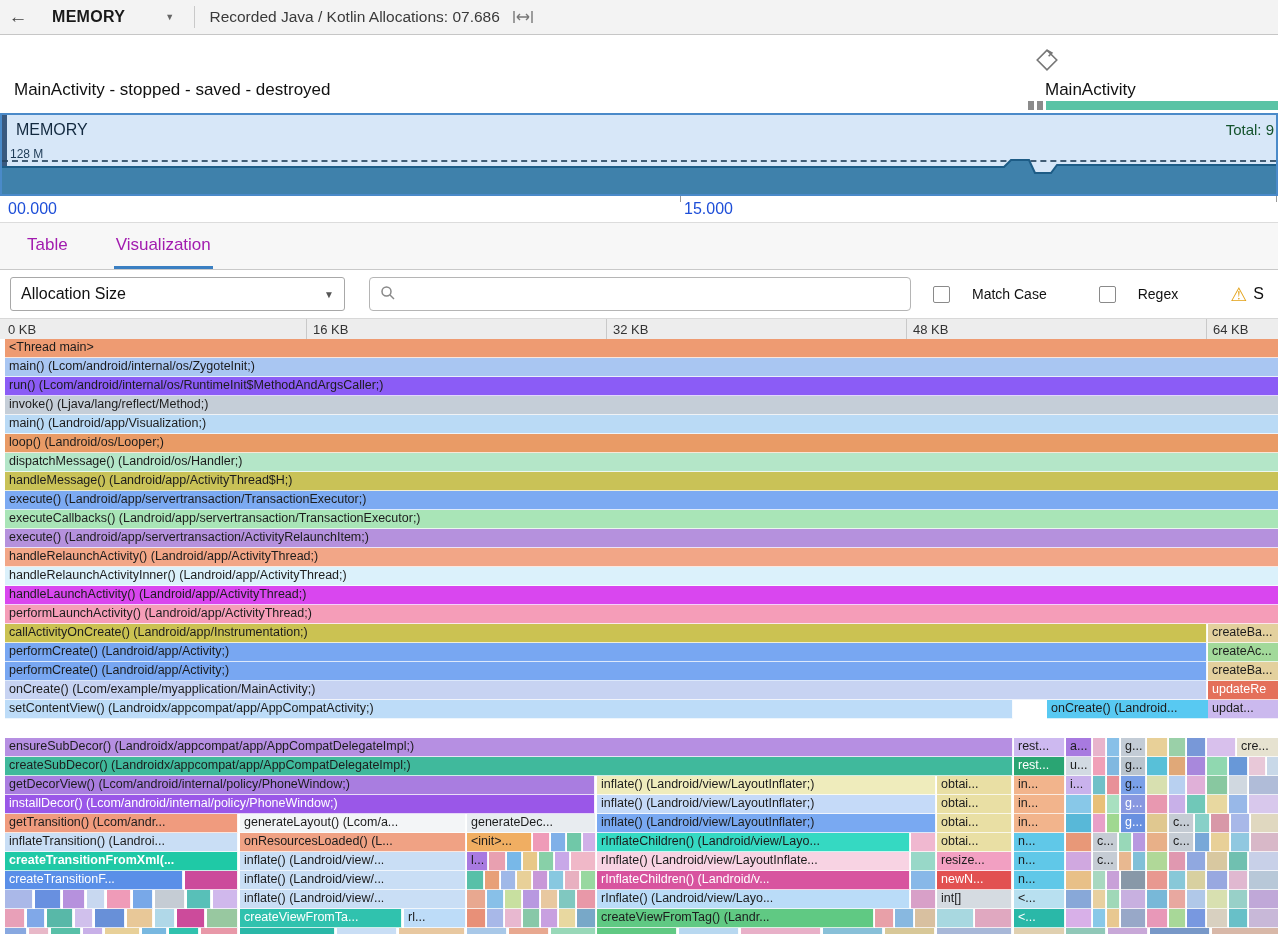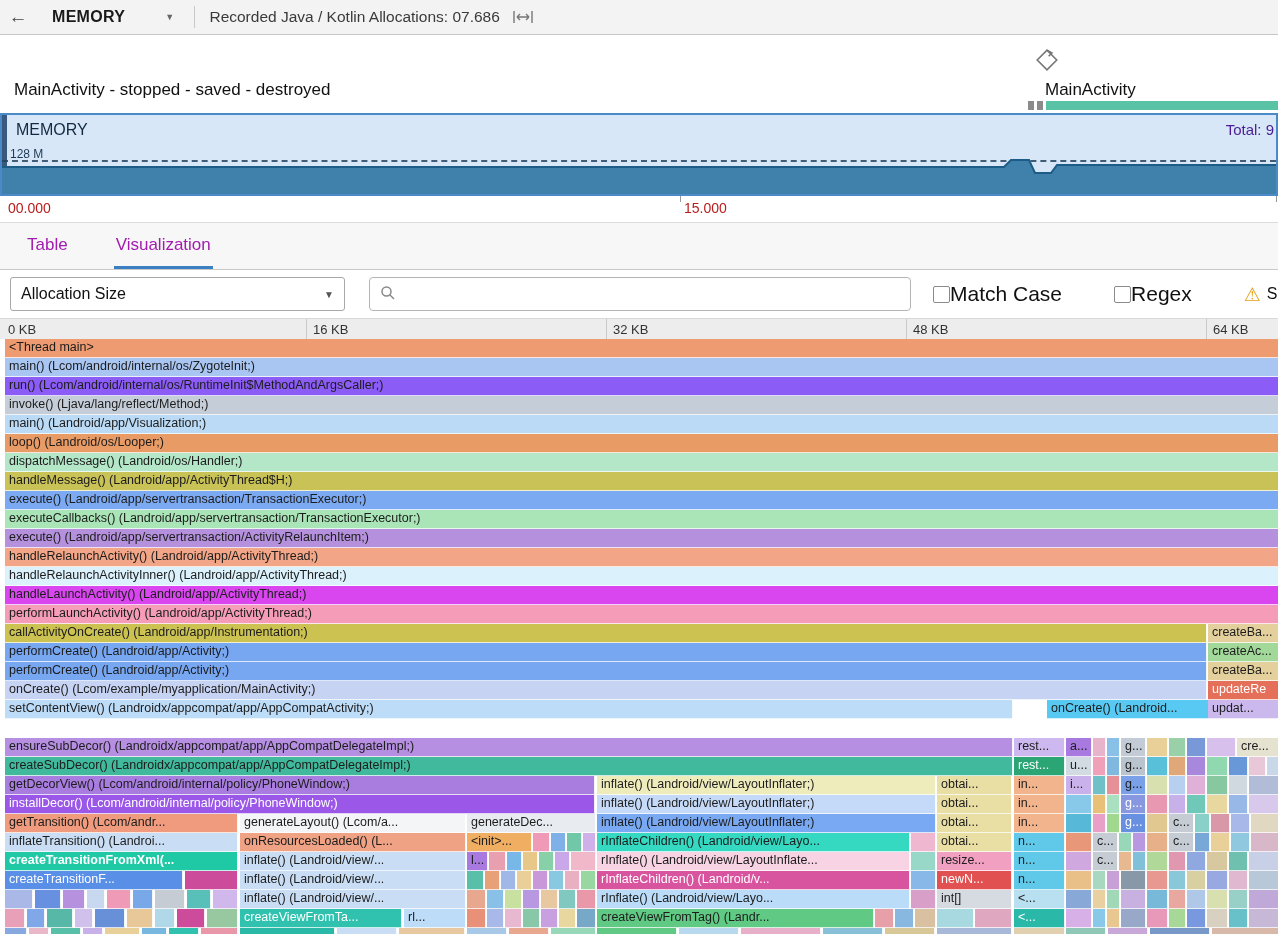--- a/index.html
+++ b/index.html
@@ -19,42 +19,42 @@
   .act-left{position:absolute;left:14px;top:45px;font-size:17px;color:#111;}
   .restart{position:absolute;left:1034px;top:12px;}
   .act-right{position:absolute;left:1045px;top:45px;font-size:17px;color:#111;}
   #lifecycle-bars{position:absolute;left:0;top:0;width:100%;height:100%;}
   .lbar{position:absolute;top:66px;height:9px;}
 
   
   .mem{position:relative;height:83px;box-sizing:border-box;border:2px solid #4a8ac9;background:#d7e7f8;overflow:hidden;}
   .mem-leftbar{position:absolute;left:0;top:0;width:5px;height:100%;background:#39597f;cursor:ew-resize;}
   .mem-title{position:absolute;left:14px;top:6px;font-size:16px;color:#12293f;}
-  .mem-total{position:absolute;right:2px;top:6px;font-size:15px;color:#4c1d95;white-space:nowrap;}
+  .mem-total{position:absolute;right:2px;top:6px;font-size:15px;color:#14532d;white-space:nowrap;}
   .mem-y{position:absolute;left:8px;top:32px;font-size:12px;color:#1d3a55;}
   .mem-dash{position:absolute;left:0;right:0;top:45px;border-top:2px dashed #27455f;opacity:.85;}
   .mem-svg{position:absolute;left:0;bottom:0;width:100%;height:79px;}
 
   
   .taxis{position:relative;height:26px;background:#fff;}
-  .tick-label{position:absolute;top:4px;font-size:14px;color:#b91c1c;}
+  .tick-label{position:absolute;top:4px;font-size:16px;color:#1d4ed8;}
   .tick-line{position:absolute;top:0;width:1px;height:6px;background:#999;}
 
   
   .tabs{height:48px;background:#f7f7f7;border-top:1px solid #dcdcdc;border-bottom:1px solid #c9c9c9;display:flex;align-items:stretch;padding-left:25px;box-sizing:border-box;}
   .tab{display:flex;align-items:center;font-size:17px;color:#a21caf;margin-right:44px;border-bottom:3px solid transparent;box-sizing:border-box;cursor:pointer;padding:0 2px;}
   .tab.active{border-bottom-color:#3a7fc2;}
 
   
   .filter{height:48px;display:flex;align-items:center;background:#fff;}
   .dropdown{margin-left:10px;width:335px;height:34px;border:1px solid #a8a8a8;border-radius:3px;background:#fff;display:flex;align-items:center;justify-content:space-between;padding:0 10px;box-sizing:border-box;font-size:16px;color:#111;cursor:pointer;}
   .dcaret{font-size:10px;color:#555;}
   .search{margin-left:24px;width:542px;height:34px;border:1px solid #b5b5b5;border-radius:4px;display:flex;align-items:center;padding:0 10px;box-sizing:border-box;gap:8px;background:#fff;}
   .search input{border:none;outline:none;flex:1;font-size:15px;font-family:inherit;background:transparent;}
-  .cb{display:flex;align-items:center;gap:0;font-size:21px;color:#111;cursor:pointer;}
+  .cb{display:flex;align-items:center;gap:22px;font-size:14px;color:#111;cursor:pointer;}
   .cb.mc{margin-left:22px;}
   .cb.regex{margin-left:52px;}
   .box{width:17px;height:17px;border:1.5px solid #8a8a8a;border-radius:2px;background:#fff;box-sizing:border-box;}
   .warn{margin-left:52px;font-size:19px;color:#e3a117;}
   .warn-label{margin-left:6px;font-size:16px;color:#111;}
 
   
   .ruler{position:relative;height:21px;background:#ededed;border-top:1px solid #d8d8d8;box-sizing:border-box;}
   .rlabel{position:absolute;top:3px;font-size:13px;color:#333;}
   .rline{position:absolute;top:0;width:1px;height:20px;background:#c9c9c9;}

